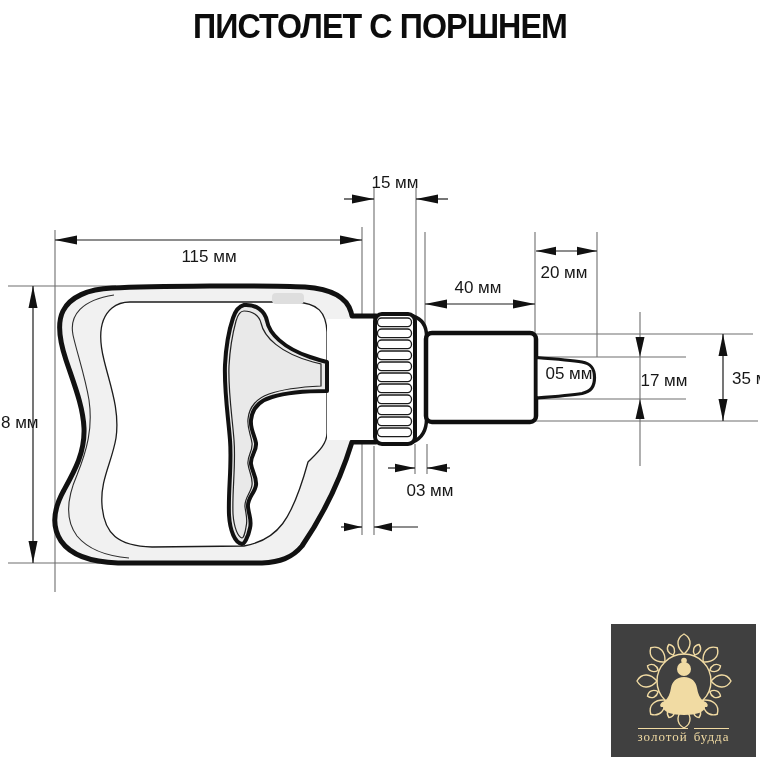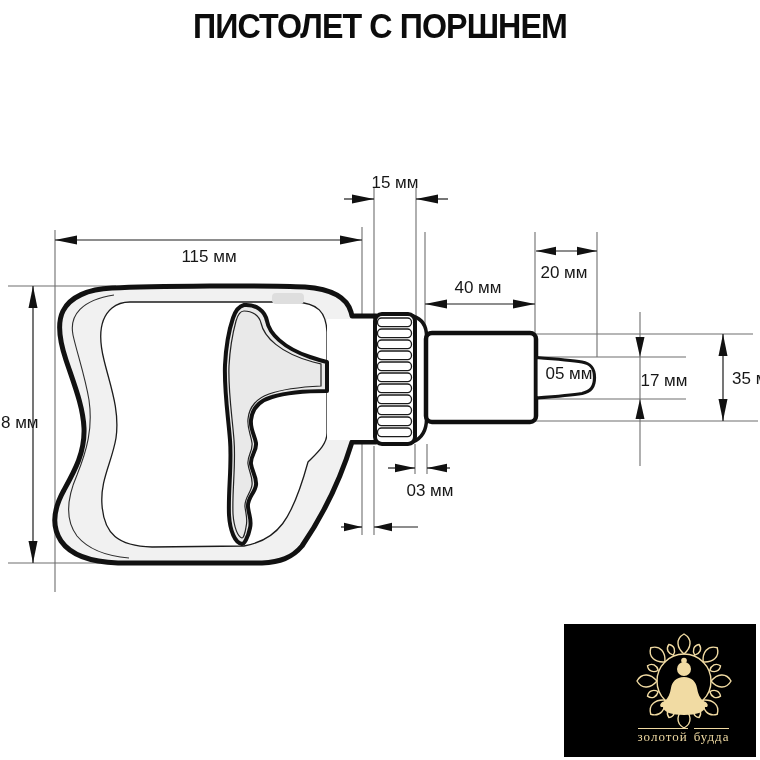--- a/index.html
+++ b/index.html
@@ -4,21 +4,21 @@
 <style>
   html,body{margin:0;padding:0;background:#fff;}
   body{width:760px;height:760px;position:relative;overflow:hidden;
        font-family:"Liberation Sans",sans-serif;}
   .title{position:absolute;top:6px;left:0;width:760px;text-align:center;
          font-size:35px;font-weight:bold;color:#0c0c0c;letter-spacing:-1px;
          transform:scaleX(0.92);transform-origin:center;
          font-family:"Liberation Sans",sans-serif;}
   svg text{font-family:"Liberation Sans",sans-serif;font-size:17px;fill:#161616;}
   .logo{position:absolute;right:4px;bottom:3px;width:145px;height:133px;
-        background:#000000;display:flex;flex-direction:column;align-items:center;padding-left:47px;}
+        background:#404040;display:flex;flex-direction:column;align-items:center;}
   .logo-words{position:absolute;bottom:12px;width:100%;text-align:center;}
   .logo-word{display:inline-block;border-top:1.5px solid #f1dba3;color:#f1dba3;
         font-family:"Liberation Serif",serif;font-size:13px;line-height:14px;
         letter-spacing:1px;margin:0 3px;padding-top:1px;}
 </style>
 </head>
 <body>
 
 <div class="title">ПИСТОЛЕТ С ПОРШНЕМ</div>
 

